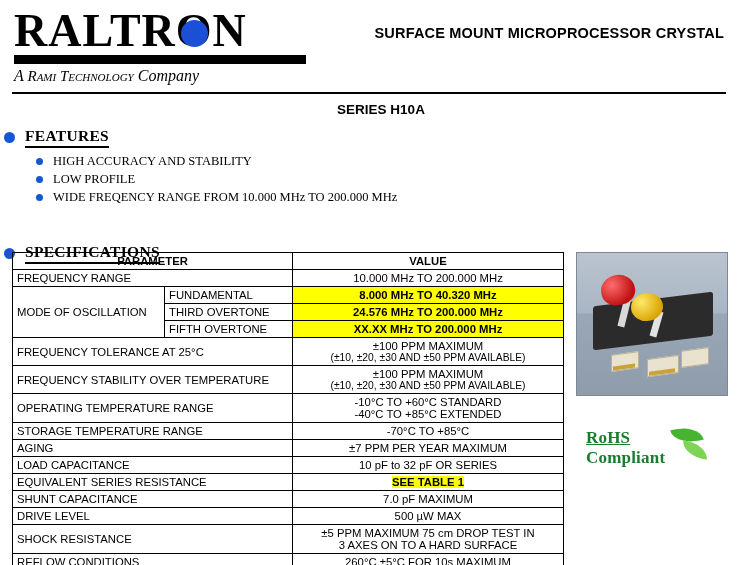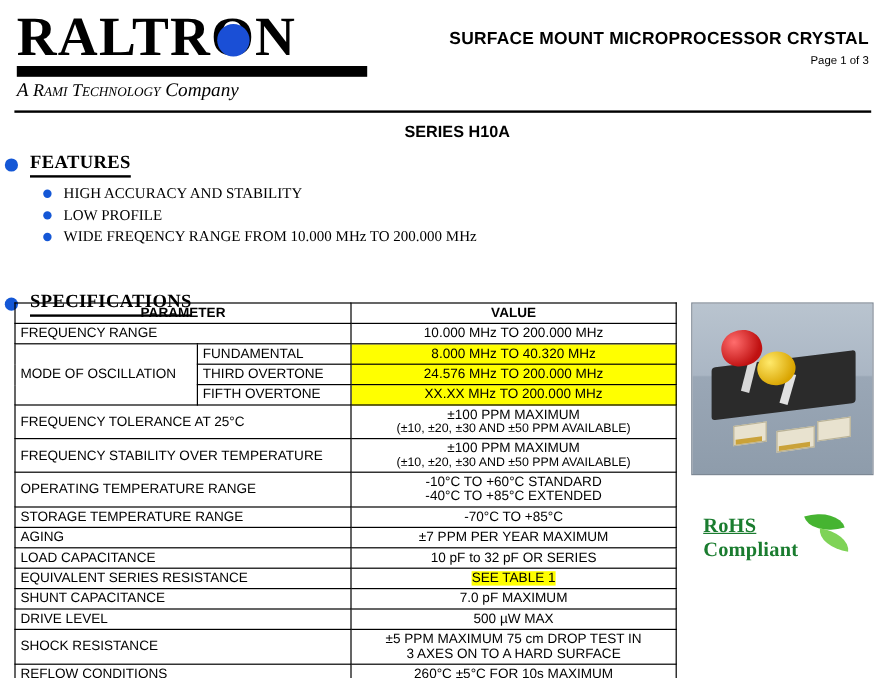--- a/index.html
+++ b/index.html
@@ -165,20 +165,21 @@
   }
   td.param {
     text-align: left;
     padding-left: 6px;
   }
   td.value {
     text-align: center;
   }
   .hl {
     background: #ffff00;
+    font-weight: bold;
   }
   .sub {
     font-size: 10.3px;
   }
 
   
   .photo {
     position: absolute;
     left: 576px;
     top: 252px;
@@ -300,21 +301,20 @@
       <span>RALTRON</span>
       <span class="logo-dot"></span>
     </div>
     <div class="logo-bar"></div>
     <div class="logo-tag">
       <span class="cap">A </span><span class="small">Rami Technology</span><span class="cap"> Company</span>
     </div>
   </div>
   <div class="title-block">
     <div class="doc-title">SURFACE MOUNT MICROPROCESSOR CRYSTAL</div>
-    <div class="page-no">Page 1 of 3</div>
   </div>
 </div>
 
 <div class="rule"></div>
 <div class="series">SERIES H10A</div>
 
 <div class="section">
   <div class="sec-head">
     <span class="bullet-lg"></span>
     <span class="sec-title">FEATURES</span>

